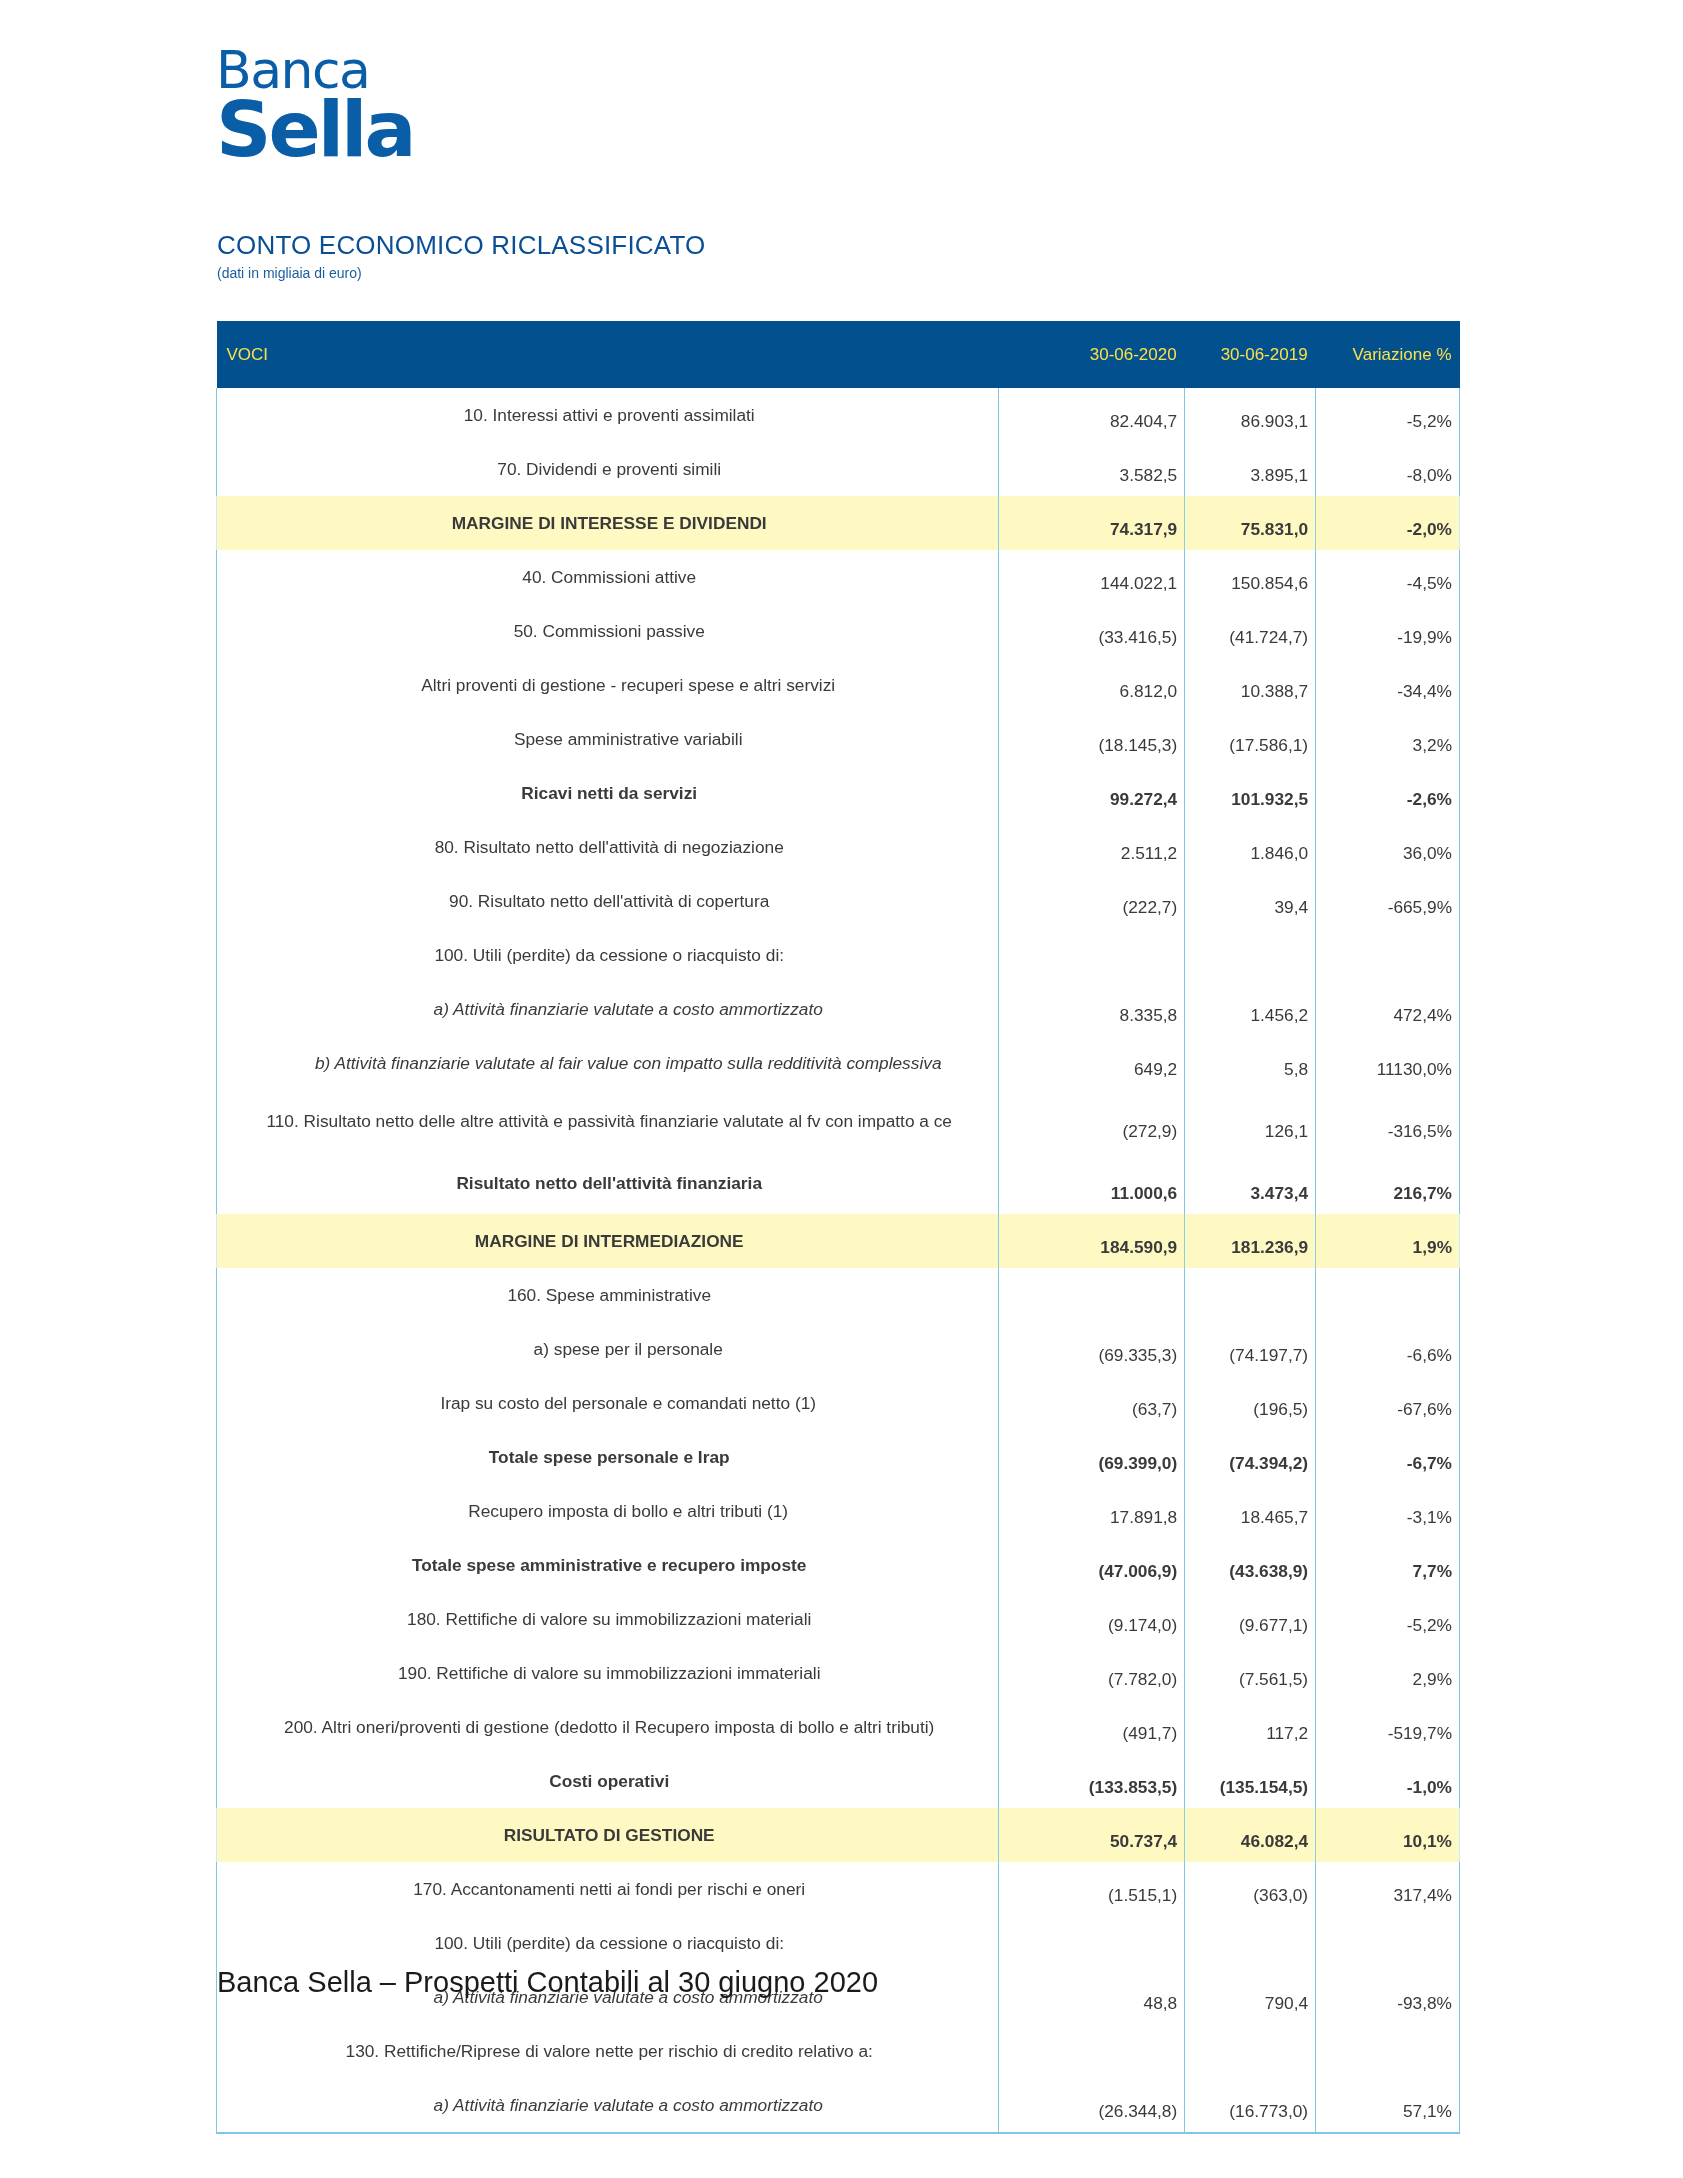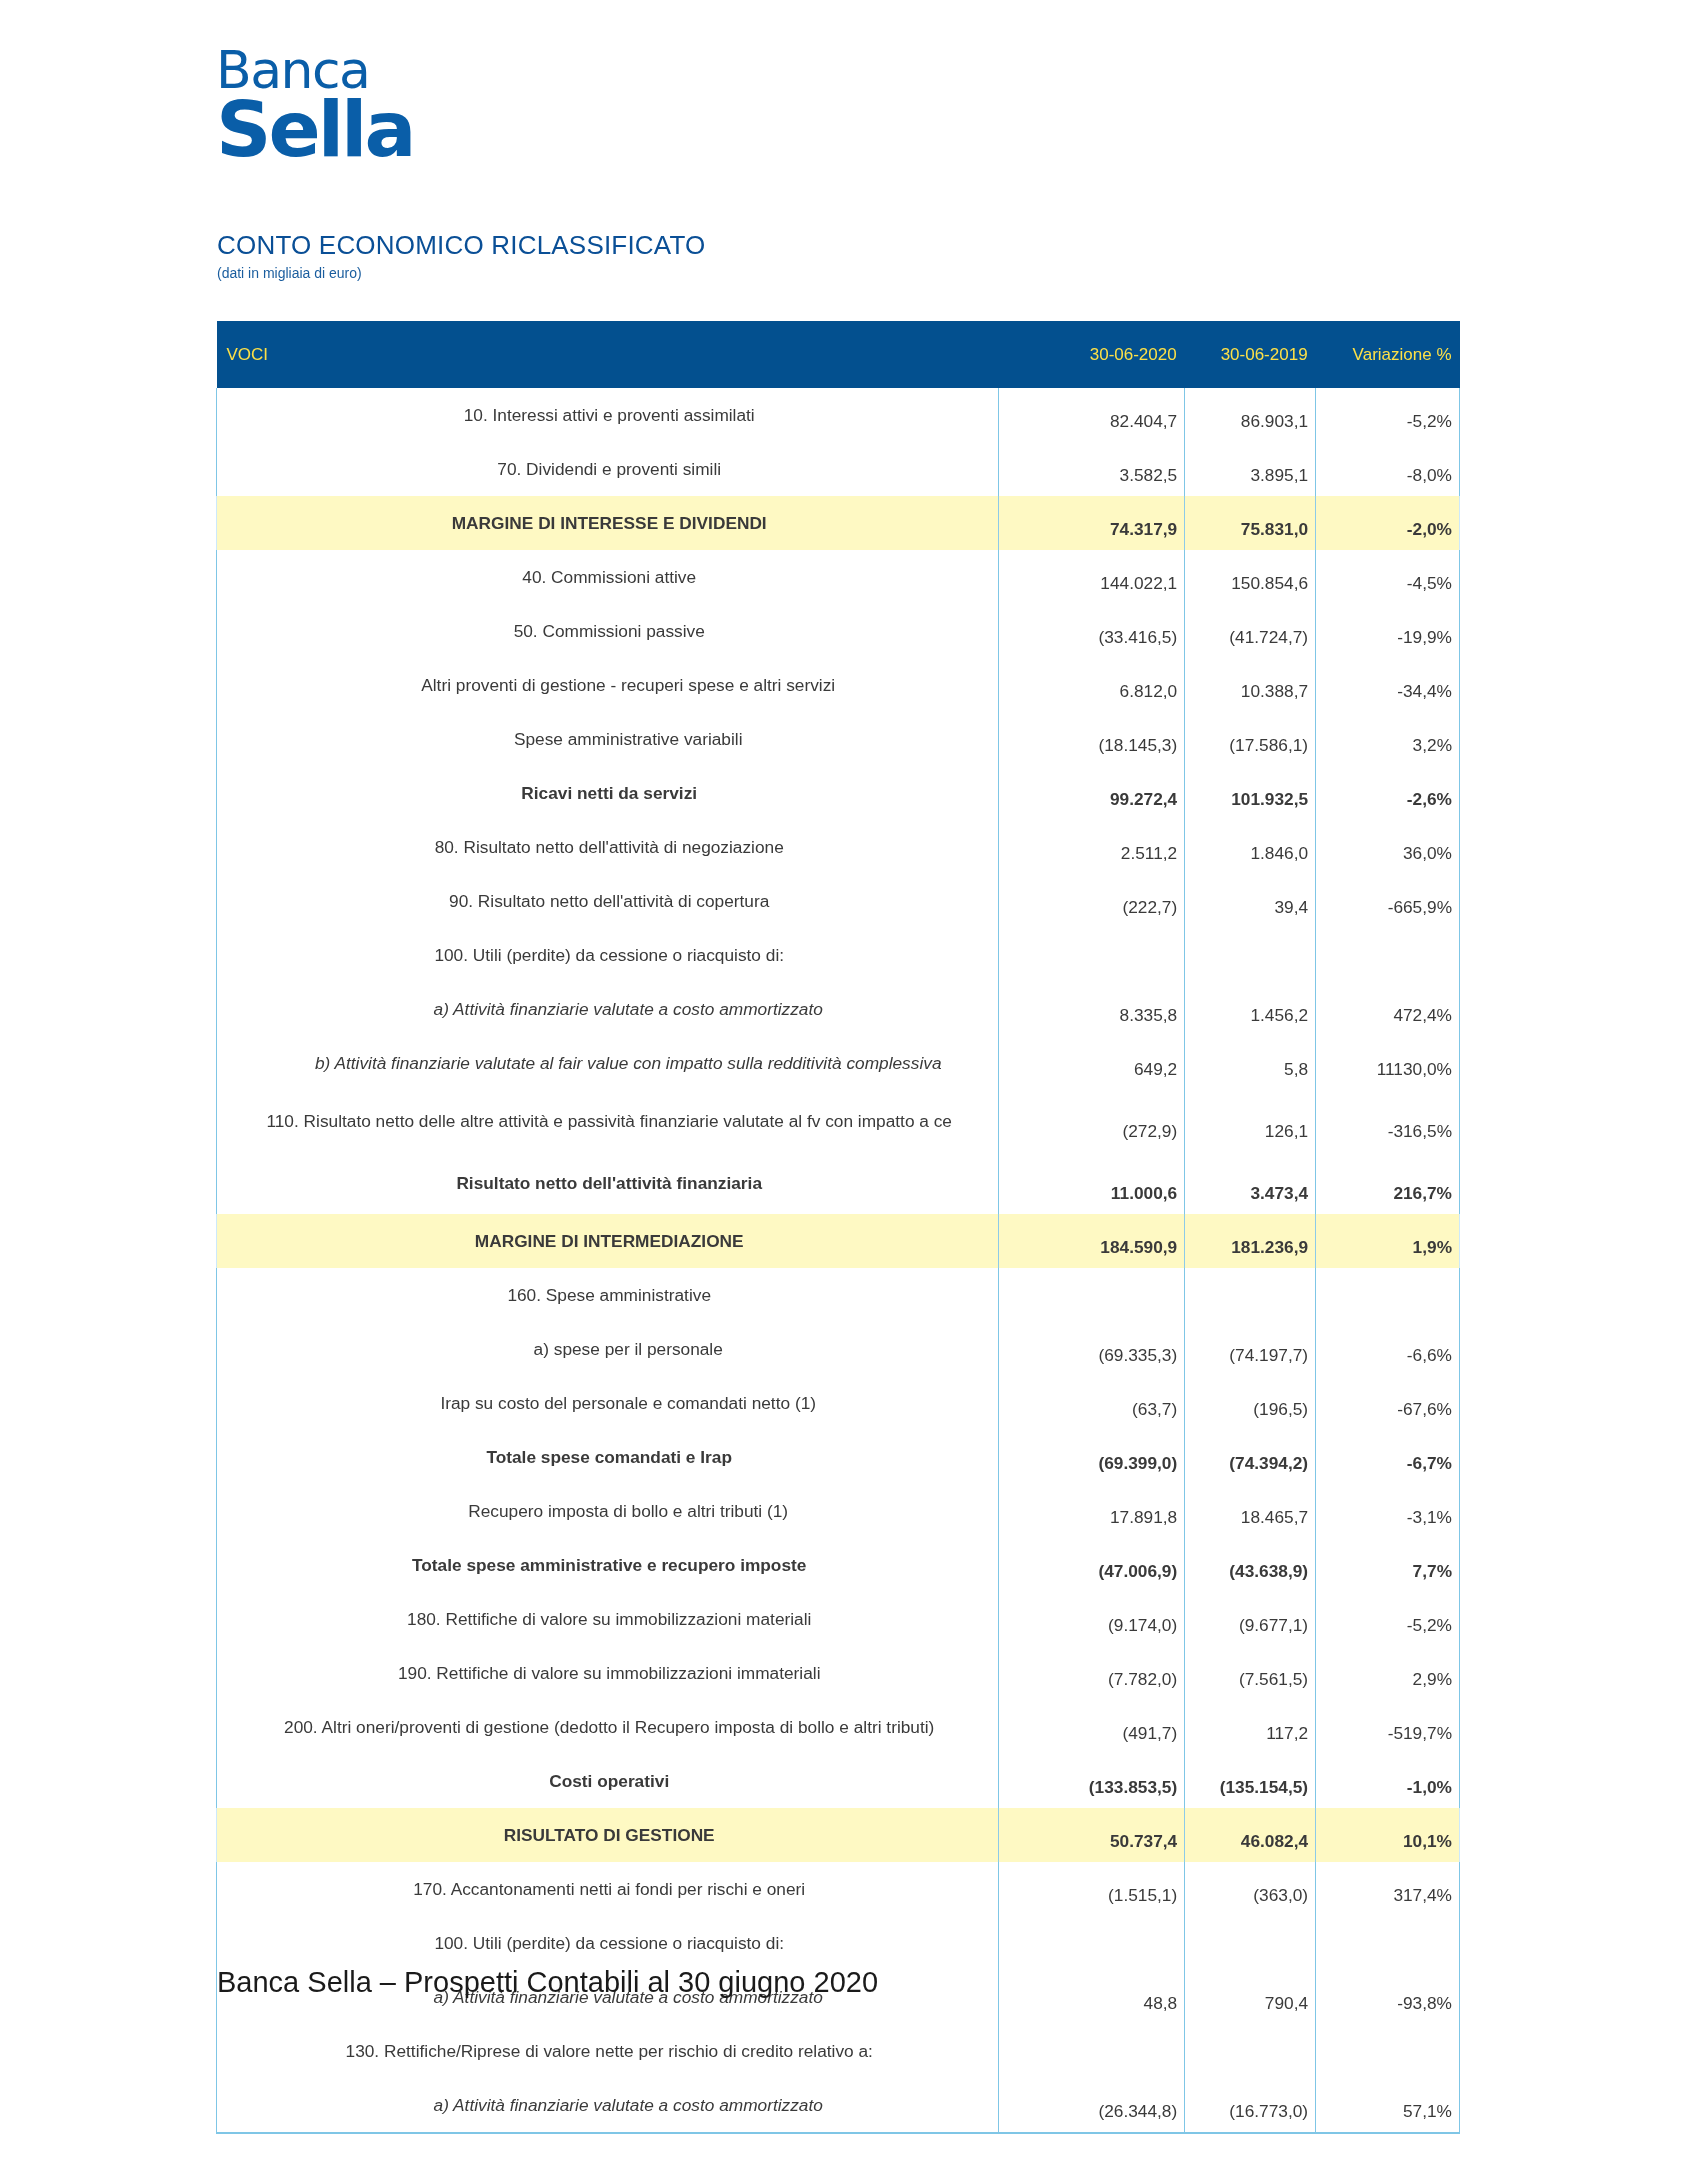--- a/index.html
+++ b/index.html
@@ -166,21 +166,21 @@
         <td class="num">(74.197,7)</td>
         <td class="num">-6,6%</td>
       </tr>
       <tr class="ind1">
         <td class="lbl">Irap su costo del personale e comandati netto (1)</td>
         <td class="num">(63,7)</td>
         <td class="num">(196,5)</td>
         <td class="num">-67,6%</td>
       </tr>
       <tr class="bold">
-        <td class="lbl">Totale spese comandati e Irap</td>
+        <td class="lbl">Totale spese personale e Irap</td>
         <td class="num">(69.399,0)</td>
         <td class="num">(74.394,2)</td>
         <td class="num">-6,7%</td>
       </tr>
       <tr class="ind1">
         <td class="lbl">Recupero imposta di bollo e altri tributi (1)</td>
         <td class="num">17.891,8</td>
         <td class="num">18.465,7</td>
         <td class="num">-3,1%</td>
       </tr>

